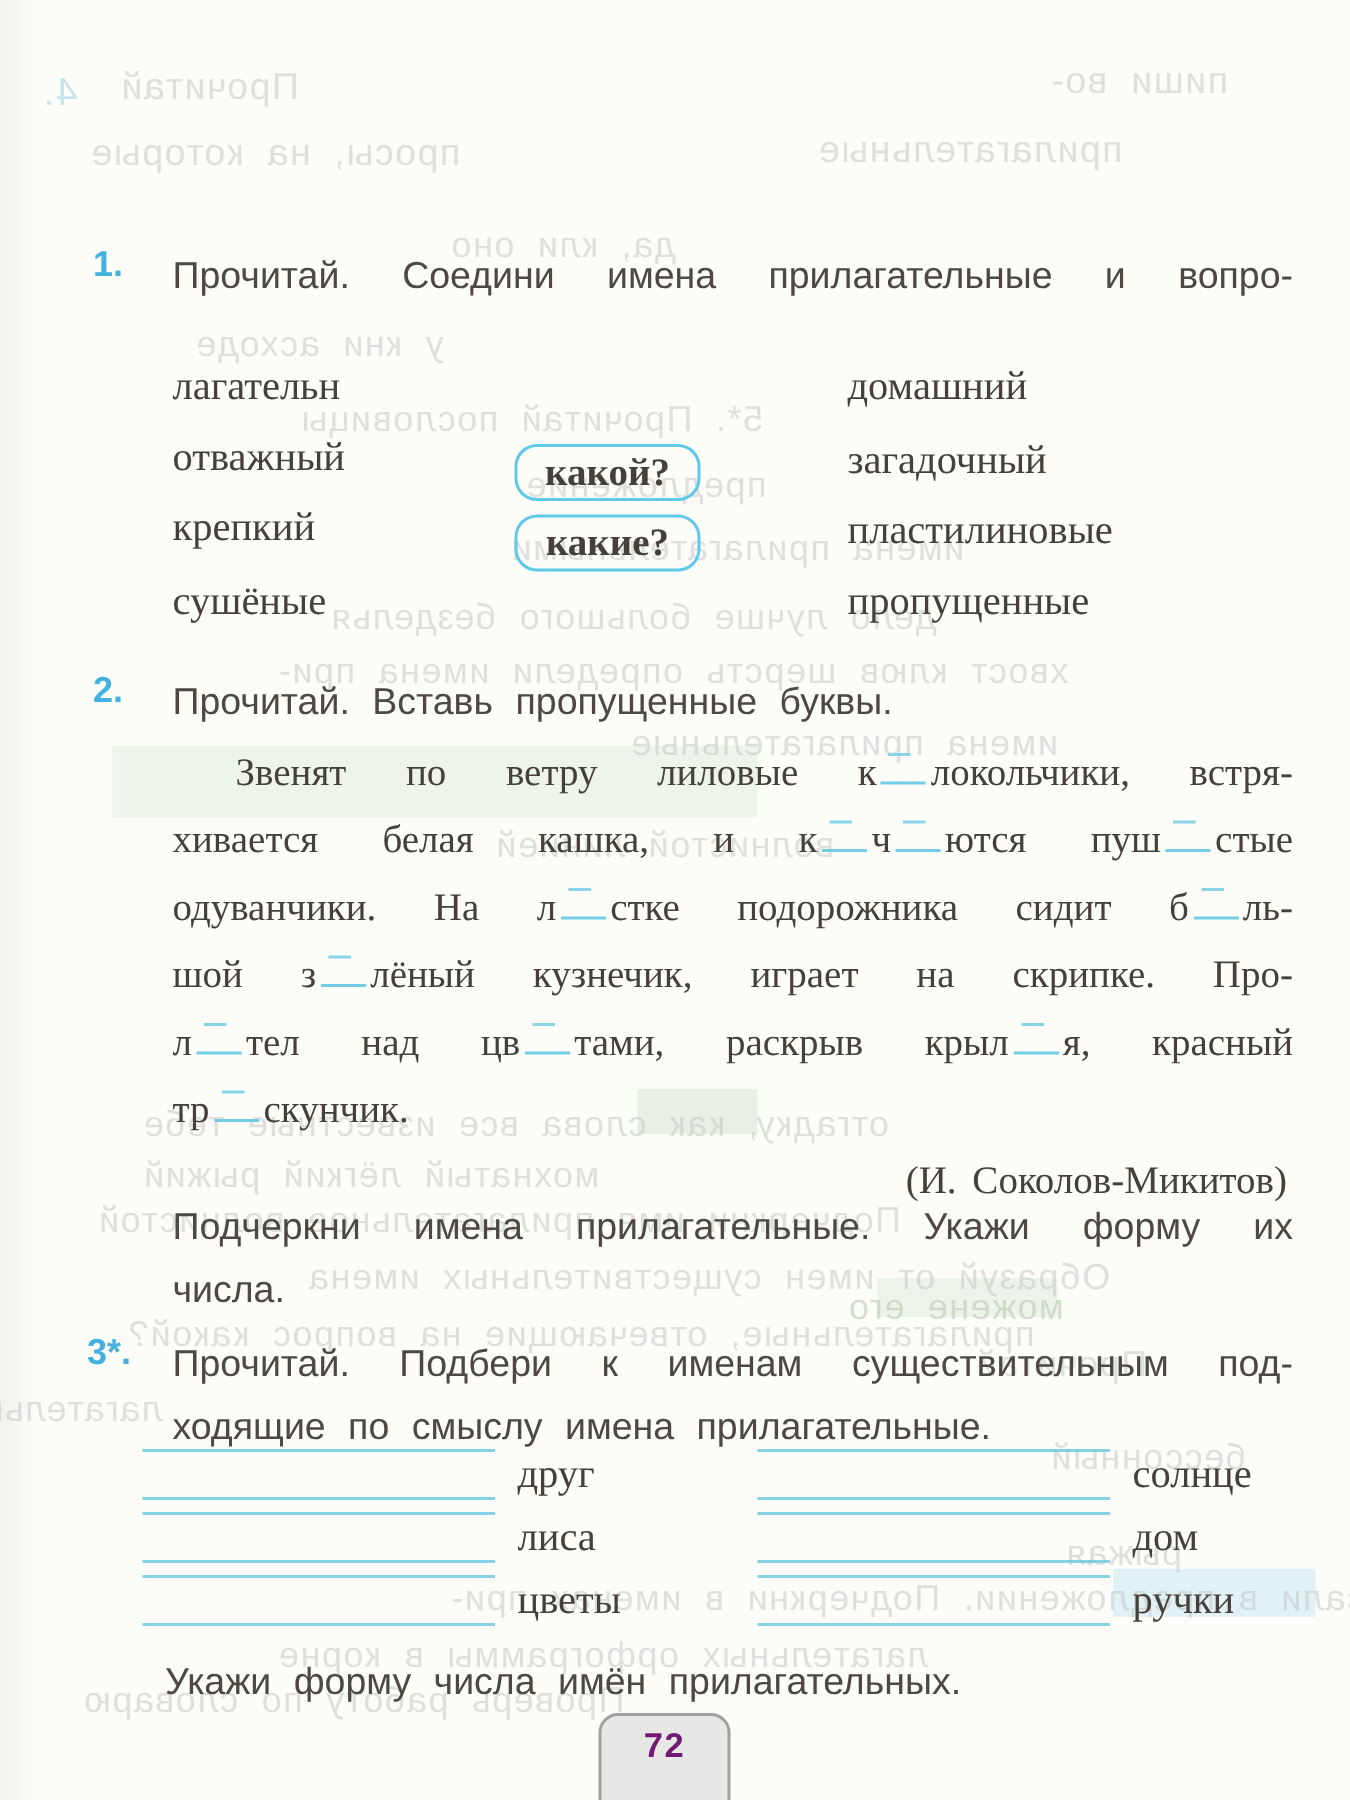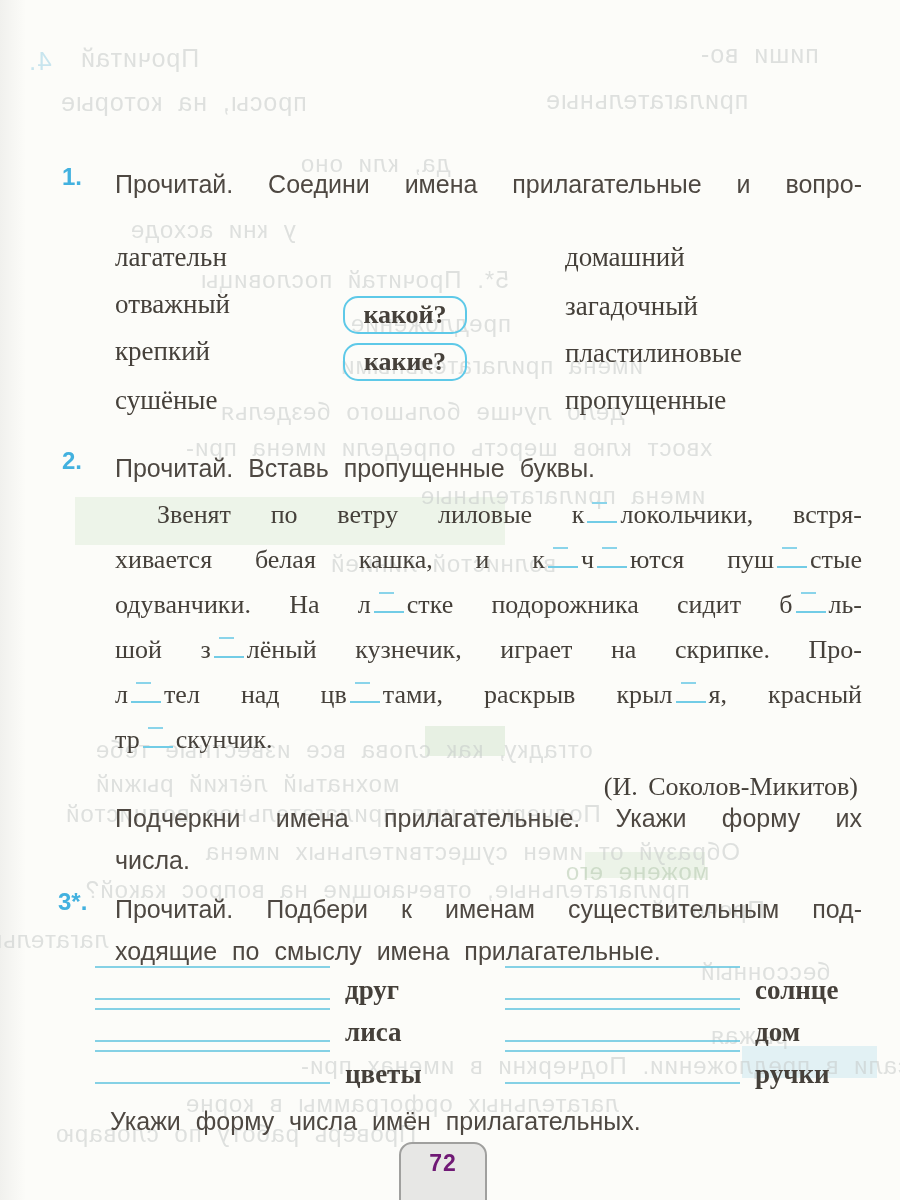--- a/index.html
+++ b/index.html
@@ -37,21 +37,21 @@
   .pline{word-spacing:5px;}
   .pline.jl{text-align:justify; text-align-last:justify;}
   .indent{padding-left:42px;}
   .blank{display:inline-block; width:30px; height:17px; margin:0 3px;
     border-bottom:2px solid #72cce6; position:relative; vertical-align:baseline;}
   .blank::before{content:""; position:absolute; left:5px; top:-2px; width:15px; height:2px; background:#8ad4ea;}
   .author{text-align:right; line-height:50px; word-spacing:4px; padding-right:4px;}
   
   .nouns{position:absolute; left:95px; top:962px; width:790px;}
   .nrow{display:flex; margin-bottom:4px;}
-  .ncell{display:flex; width:385px; align-items:flex-end;font-weight:bold;}
+  .ncell{display:flex; width:385px; }
   .ncell+.ncell{margin-left:30px;}
   .pair{position:relative; width:235px; height:38px;}
   .wl{position:absolute; left:0; width:100%; height:0; border-bottom:2px solid #66c6e0; opacity:.8;}
   .wl.t{top:4px;} .wl.b{bottom:0;}
   .nword{font-size:27px; margin-left:15px; line-height:30px; position:relative; top:5px;}
   
   .tab{position:absolute; left:399px; top:1142px; width:88px; height:75px; box-sizing:border-box;
     background:#e7e7e5; border:2px solid #a0a09e; border-radius:13px; text-align:center;}
   .tab span{display:inline-block; margin-top:6px; font-weight:bold; font-size:23px; color:#701a75; letter-spacing:1px;}
 </style>

